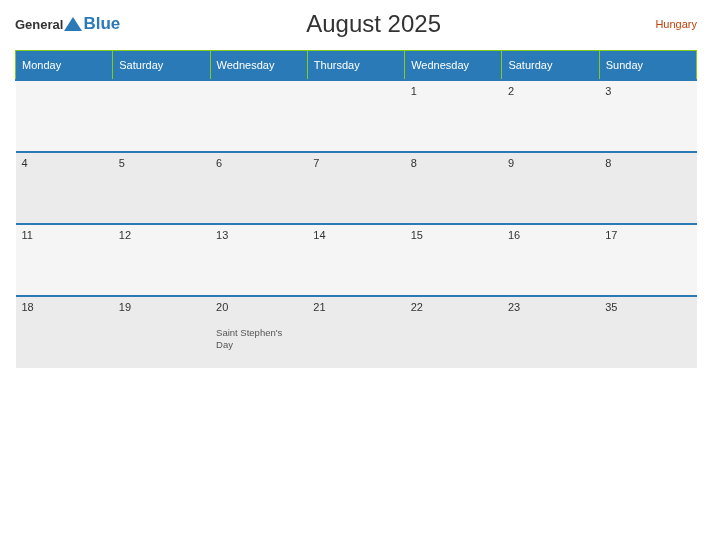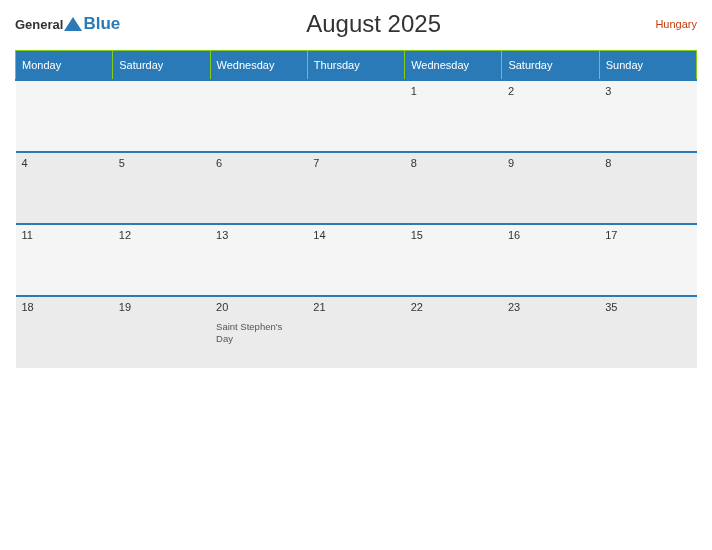--- a/index.html
+++ b/index.html
@@ -85,21 +85,21 @@
     }
     .day-number {
       display: block;
       font-size: 11px;
       color: #333;
     }
     .holiday-name {
       display: block;
       font-size: 9.5px;
       color: #555;
-      margin-top: 8px;
+      margin-top: 14px;
       line-height: 1.3;
     }
     
     .calendar tbody tr:nth-child(even) td {
       background: #ebebeb;
     }
   </style>
 </head>
 <body>
 

